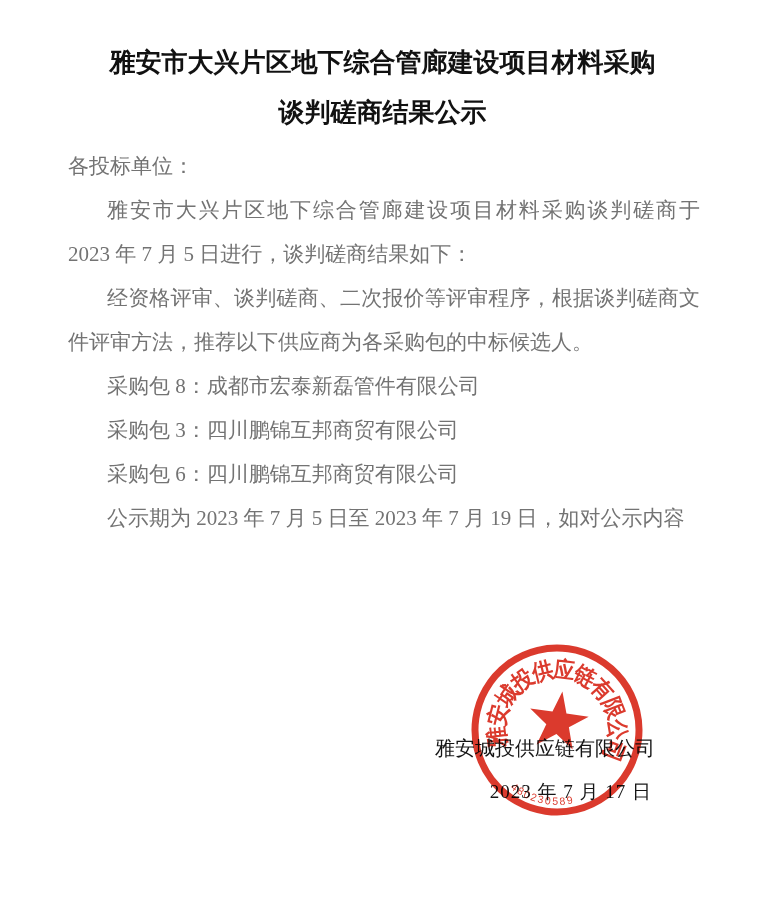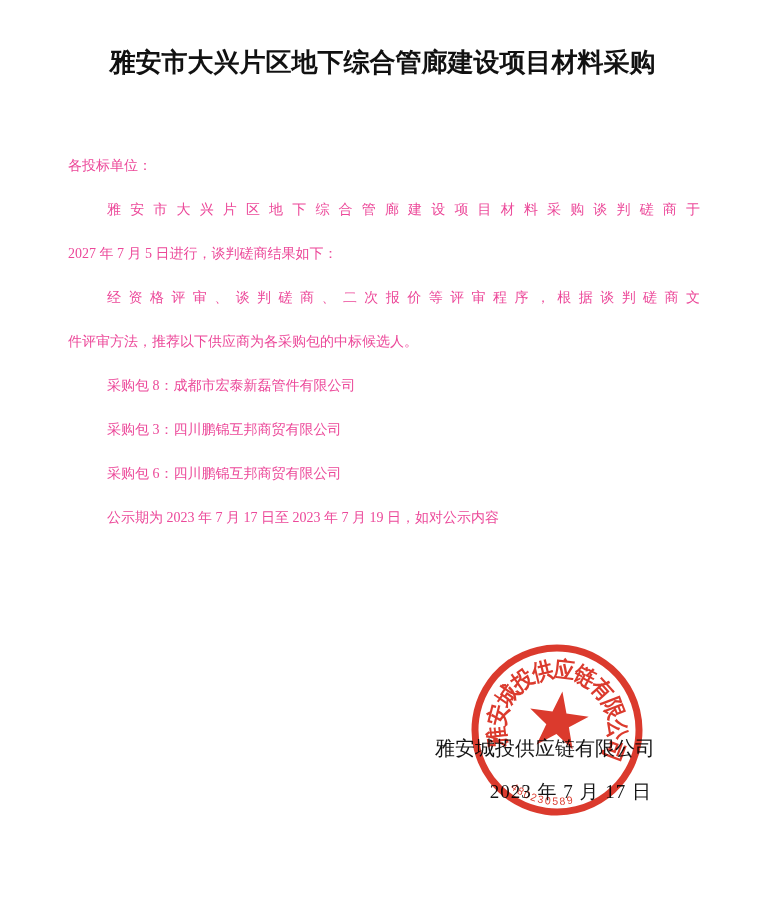--- a/index.html
+++ b/index.html
@@ -14,22 +14,22 @@
   }
   
   .title-block{
     position:absolute;top:38px;left:0;width:765px;
     text-align:center;font-weight:bold;font-size:26px;line-height:50px;
     color:#111;
   }
   
   .body-block{
     position:absolute;top:144px;left:68px;width:632px;
-    font-size:14px;line-height:44px;
-    color:#ec4899;
+    font-size:21px;line-height:44px;
+    color:#737373;
   }
   .line{white-space:nowrap;}
   .indent{text-indent:39px;}
   .stretch{
     white-space:normal;
     text-align:justify;
     text-align-last:justify;
   }
   
   .sig-company{
@@ -48,32 +48,33 @@
     opacity:.92;
   }
 </style>
 </head>
 <body>
 
 <div class="page">
 
   <div class="title-block">
     <div>雅安市大兴片区地下综合管廊建设项目材料采购</div>
+    <div>谈判磋商结果公示</div>
   </div>
 
   <div class="body-block">
     <div class="line">各投标单位：</div>
     <div class="line indent stretch">雅安市大兴片区地下综合管廊建设项目材料采购谈判磋商于</div>
-    <div class="line">2027 年 7 月 5 日进行，谈判磋商结果如下：</div>
+    <div class="line">2023 年 7 月 5 日进行，谈判磋商结果如下：</div>
     <div class="line indent stretch">经资格评审、谈判磋商、二次报价等评审程序，根据谈判磋商文</div>
     <div class="line">件评审方法，推荐以下供应商为各采购包的中标候选人。</div>
     <div class="line indent">采购包 8：成都市宏泰新磊管件有限公司</div>
     <div class="line indent">采购包 3：四川鹏锦互邦商贸有限公司</div>
     <div class="line indent">采购包 6：四川鹏锦互邦商贸有限公司</div>
-    <div class="line indent">公示期为 2023 年 7 月 17 日至 2023 年 7 月 19 日，如对公示内容</div>
+    <div class="line indent">公示期为 2023 年 7 月 5 日至 2023 年 7 月 19 日，如对公示内容</div>
   </div>
 
   <div class="sig-company">雅安城投供应链有限公司</div>
   <div class="sig-date">2023 年 7 月 17 日</div>
 
   <svg class="seal" viewBox="-105 -105 210 210" aria-hidden="true">
     <g transform="rotate(8)">
       <circle r="82" fill="none" stroke="#d8291b" stroke-width="7"></circle>
       <path id="ringArc" d="M -52.57 24.51 A 58 58 0 1 1 52.57 24.51" fill="none"></path>
       <text font-size="23" fill="#d8291b" font-weight="bold" style="font-family:'Liberation Serif','DejaVu Serif',serif;">

